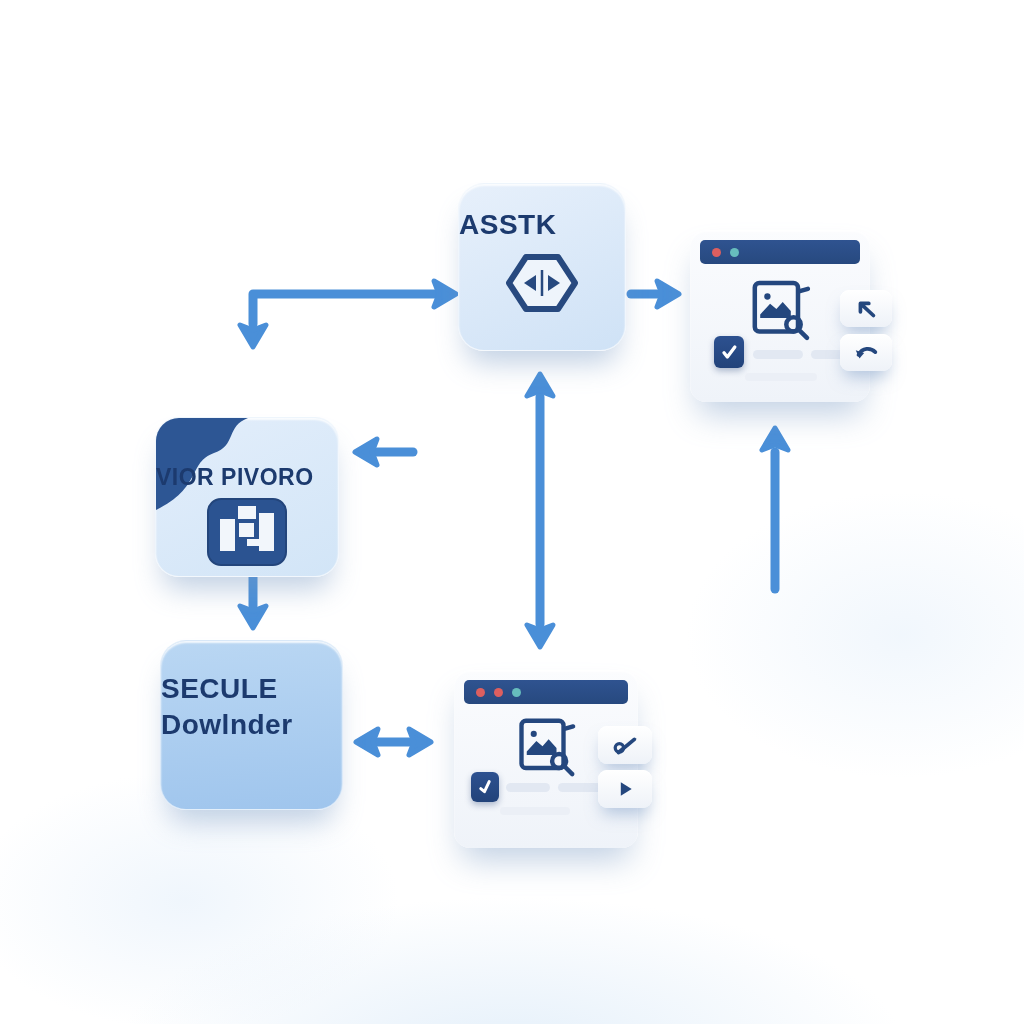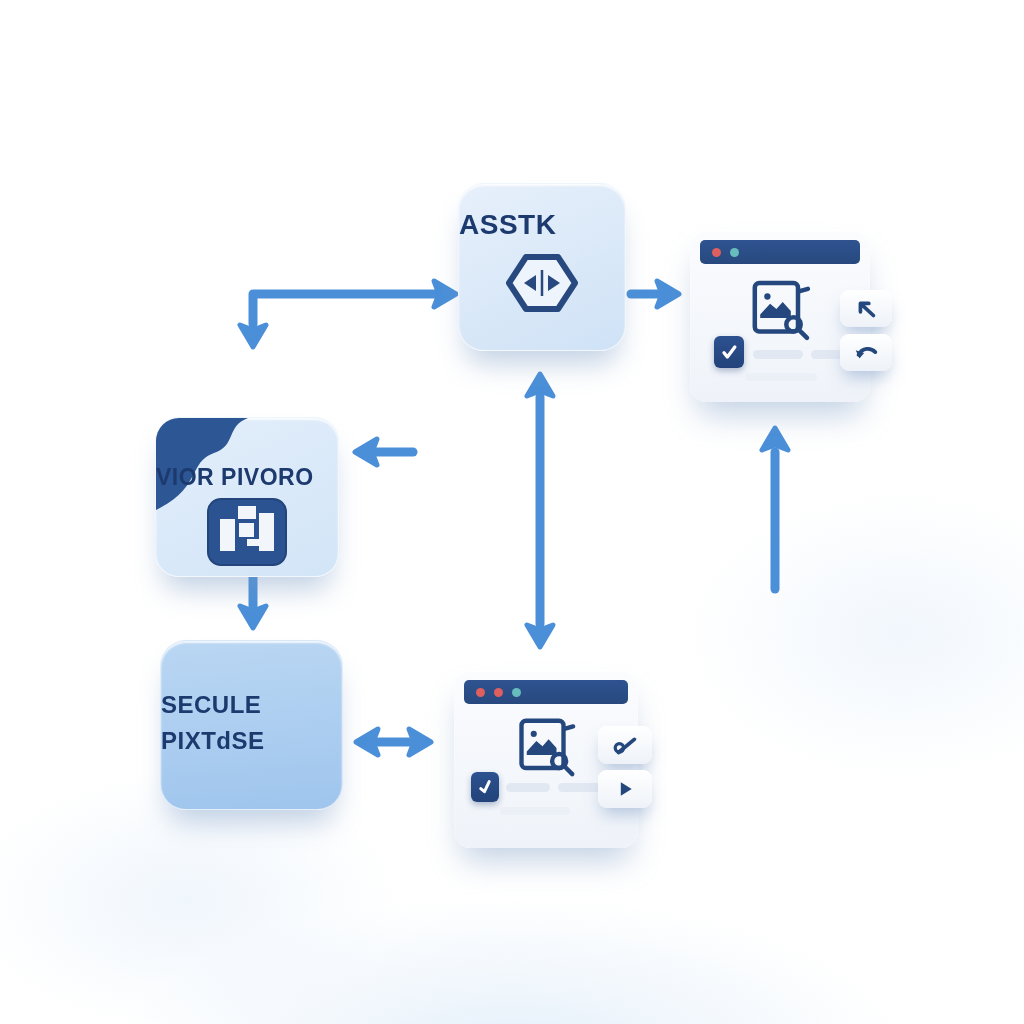--- a/index.html
+++ b/index.html
@@ -25,21 +25,21 @@
   .hex-icon{display:block;margin:10px auto 0;}
 
   .module-box{left:155px;top:369px;width:184px;height:160px;border-radius:24px;overflow:hidden;
        background:linear-gradient(155deg,#e3eefb 0%,#d2e5f7 100%);margin-top:48px;}
   .corner-wave{position:absolute;left:0;top:0;}
   .module-label{position:absolute;left:0;right:0;top:46px;font-size:23px;font-weight:700;letter-spacing:.5px;}
   .blocks-icon{position:absolute;left:50%;top:80px;transform:translateX(-50%);}
 
   .app-box{left:160px;top:640px;width:183px;height:170px;border-radius:26px;
        background:linear-gradient(175deg,#bad7f3 0%,#9fc5ed 100%);}
-  .app-title{margin-top:46px;font-size:24px;line-height:36px;font-weight:700;letter-spacing:.5px;}
+  .app-title{margin-top:30px;font-size:28px;line-height:36px;font-weight:700;letter-spacing:.5px;}
 
   .window{position:absolute;box-sizing:border-box;border-radius:16px;
        background:linear-gradient(180deg,#fbfcfe 0%,#eff3f9 100%);
        box-shadow:0 20px 32px -8px rgba(120,152,196,.45), inset 0 2px 2px rgba(255,255,255,.9);}
   .win-tr{left:690px;top:230px;width:180px;height:172px;}
   .win-bc{left:454px;top:670px;width:184px;height:178px;}
   .titlebar{position:absolute;left:10px;right:10px;top:10px;height:24px;border-radius:5px;
        background:linear-gradient(180deg,#2f5390,#27497f);display:flex;align-items:center;padding-left:12px;gap:9px;}
   .dot{width:9px;height:9px;border-radius:50%;}
   .dot-red{background:#dd5f5f;}
@@ -116,21 +116,21 @@
       <rect x="13" y="21" width="15" height="32" fill="#f2f6fb"></rect>
       <rect x="32" y="25" width="15" height="14" fill="#f2f6fb"></rect>
       <rect x="52" y="15" width="15" height="38" fill="#f2f6fb"></rect>
       <rect x="40" y="41" width="15" height="7" fill="#f2f6fb"></rect>
     </svg>
   </div>
 
   <div class="box app-box">
     <div class="app-title">
       <div>SECULE</div>
-      <div>PIXTdSE</div>
+      <div>Dowlnder</div>
     </div>
   </div>
 
   <div class="window win-tr">
     <div class="titlebar">
       <span class="dot dot-red"></span>
       <span class="dot dot-teal"></span>
     </div>
     <svg class="imgsearch" style="top:44px" width="78" height="72" viewBox="0 0 84 80">
       <rect x="14" y="10" width="48" height="54" rx="5" fill="none" stroke="#24477e" stroke-width="5"></rect>

